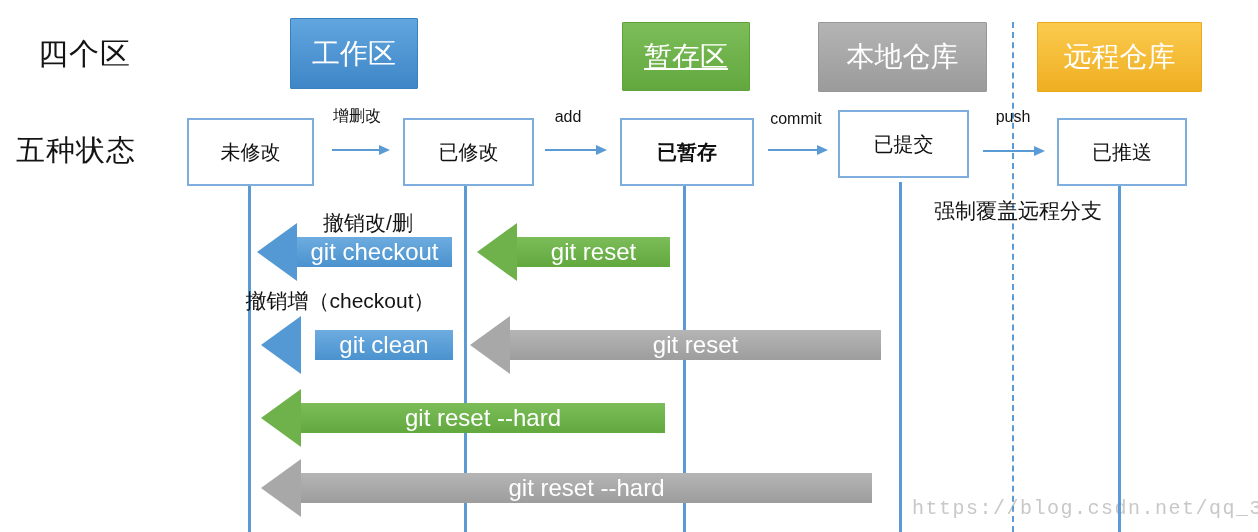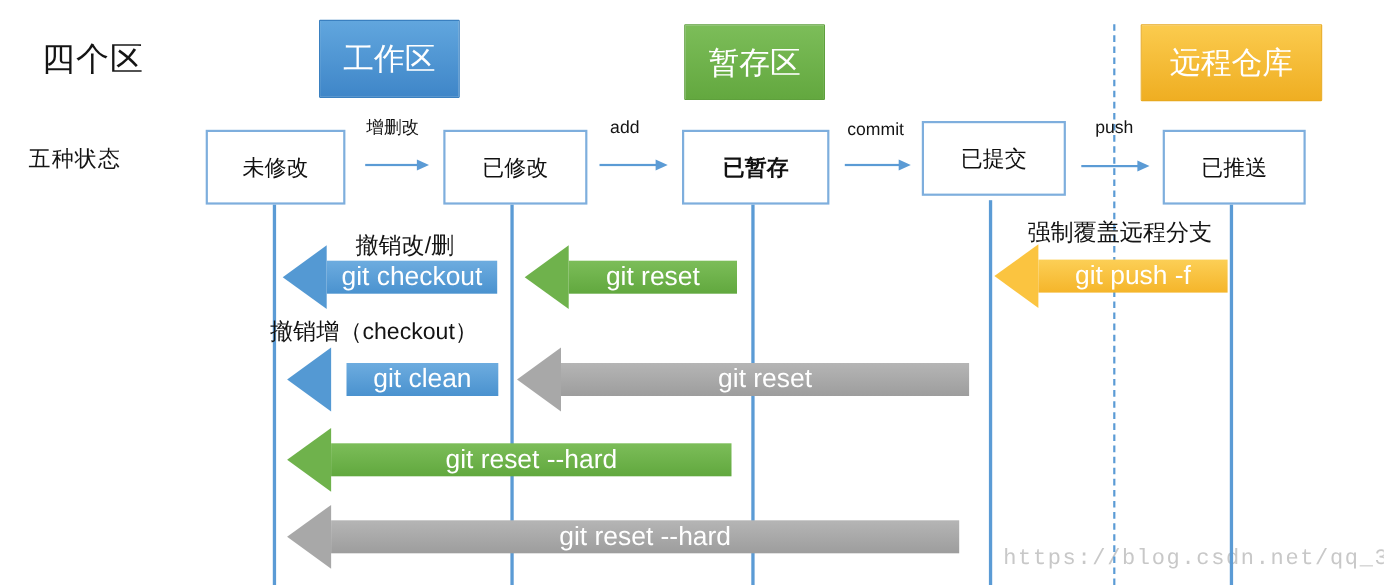--- a/index.html
+++ b/index.html
@@ -6,21 +6,21 @@
   body{font-family:"Liberation Sans","DejaVu Sans",sans-serif;background:#fff;}
   #canvas{position:relative;width:1258px;height:532px;background:#fff;overflow:hidden;}
 
   
   .row-label{position:absolute;color:#141414;font-size:30px;letter-spacing:1px;white-space:nowrap;}
 
   
   .area-box{position:absolute;display:flex;align-items:center;justify-content:center;
     color:#fff;font-size:28px;white-space:nowrap;border-radius:1px;}
   .area-blue {background:linear-gradient(180deg,#61a6de 0%,#3f86c8 100%);border:1px solid #3a80c0;}
-  .area-green{background:linear-gradient(180deg,#7cbd59 0%,#63a83f 100%);border:1px solid #5ea03c;}
+  .area-green{background:linear-gradient(180deg,#7cbd59 0%,#63a83f 100%);border:1px solid #5ea03c;text-decoration:underline;}
   .area-gray {background:linear-gradient(180deg,#b4b4b4 0%,#9b9b9b 100%);border:1px solid #979797;}
   .area-gold {background:linear-gradient(180deg,#fbcb4e 0%,#efae22 100%);border:1px solid #e8a91f;}
 
   
   .state-box{position:absolute;display:flex;align-items:center;justify-content:center;
     background:#fff;border:2px solid #7eaedd;color:#111;font-size:20px;white-space:nowrap;}
 
   
   .lifeline{position:absolute;width:3px;background:#5b9bd5;}
   .dashed-line{position:absolute;width:0;border-left:2px dashed #5b9bd5;}
@@ -55,26 +55,27 @@
   .over{z-index:1;}
 </style>
 </head>
 <body>
 
 <div id="canvas">
 
   <div class="watermark" style="left:912px;top:497px;">https://blog.csdn.net/qq_39110766</div>
 
   <div class="row-label" style="left:38px;top:34px;">四个区</div>
-  <div class="row-label" style="left:26px;top:131px;font-size:20px;">五种状态</div>
+  <div class="row-label" style="left:16px;top:131px;font-size:29px;">五种状态</div>
 
   <div class="dashed-line" style="left:1012px;top:22px;height:510px;"></div>
 
   <div class="area-box area-blue over" style="left:290px;top:18px;width:126px;height:69px;">工作区</div>
   <div class="area-box area-green over" style="left:622px;top:22px;width:126px;height:67px;">暂存区</div>
+  <div class="area-box area-gray over" style="left:818px;top:22px;width:167px;height:68px;">本地仓库</div>
   <div class="area-box area-gold over" style="left:1037px;top:22px;width:163px;height:68px;">远程仓库</div>
 
   <div class="lifeline over" style="left:248px;top:182px;height:350px;"></div>
   <div class="lifeline over" style="left:464px;top:182px;height:350px;"></div>
   <div class="lifeline over" style="left:683px;top:182px;height:350px;"></div>
   <div class="lifeline over" style="left:899px;top:182px;height:350px;"></div>
   <div class="lifeline over" style="left:1118px;top:182px;height:350px;"></div>
 
   <div class="state-box over" style="left:187px;top:118px;width:123px;height:64px;">未修改</div>
   <div class="state-box over" style="left:403px;top:118px;width:127px;height:64px;">已修改</div>
@@ -99,24 +100,20 @@
   <div class="annotation over" style="left:340px;top:287px;">撤销增（checkout）</div>
 
   <div class="cmd-arrow cmd-blue over" style="left:257px;top:223px;width:195px;">
     <span class="head"></span>
     <span class="body">git checkout</span>
   </div>
   <div class="cmd-arrow cmd-green over" style="left:477px;top:223px;width:193px;">
     <span class="head"></span>
     <span class="body">git reset</span>
   </div>
-  <div class="cmd-arrow cmd-gold over" style="left:904px;top:222px;width:212px;">
-    <span class="head"></span>
-    <span class="body">git push -f</span>
-  </div>
 
   <div class="cmd-arrow cmd-blue over" style="left:261px;top:316px;width:192px;gap:14px;">
     <span class="head"></span>
     <span class="body">git clean</span>
   </div>
   <div class="cmd-arrow cmd-gray over" style="left:470px;top:316px;width:411px;">
     <span class="head"></span>
     <span class="body">git reset</span>
   </div>
 

